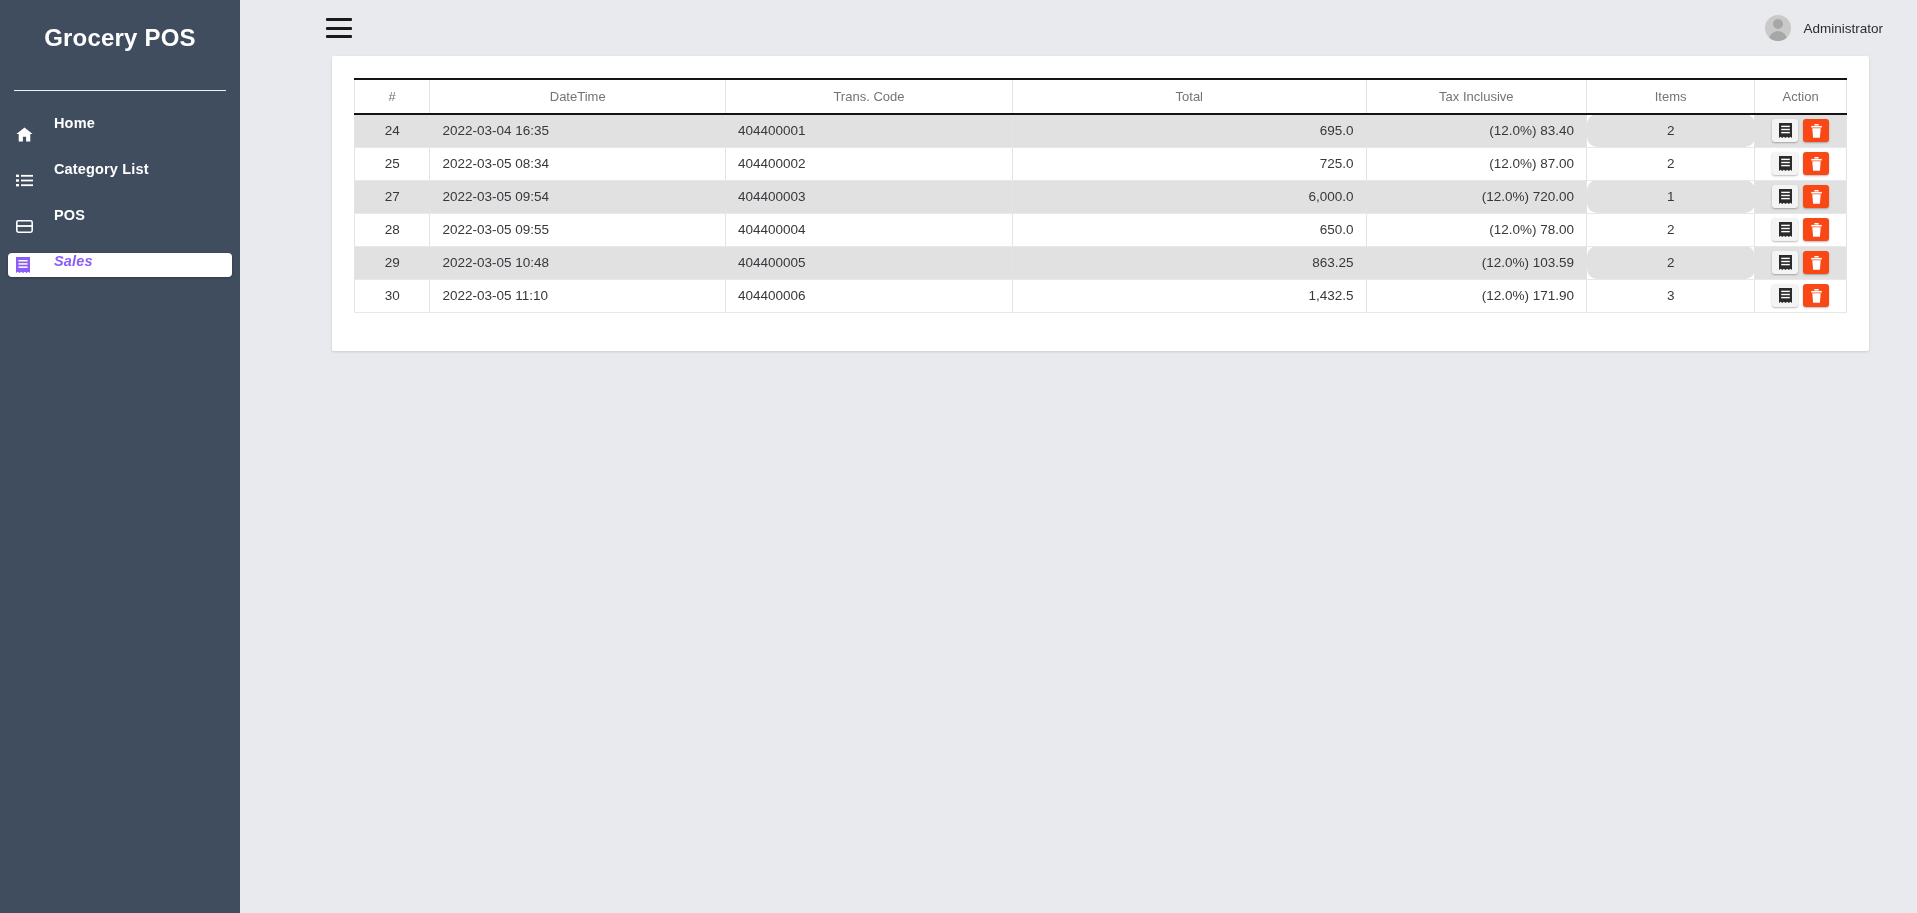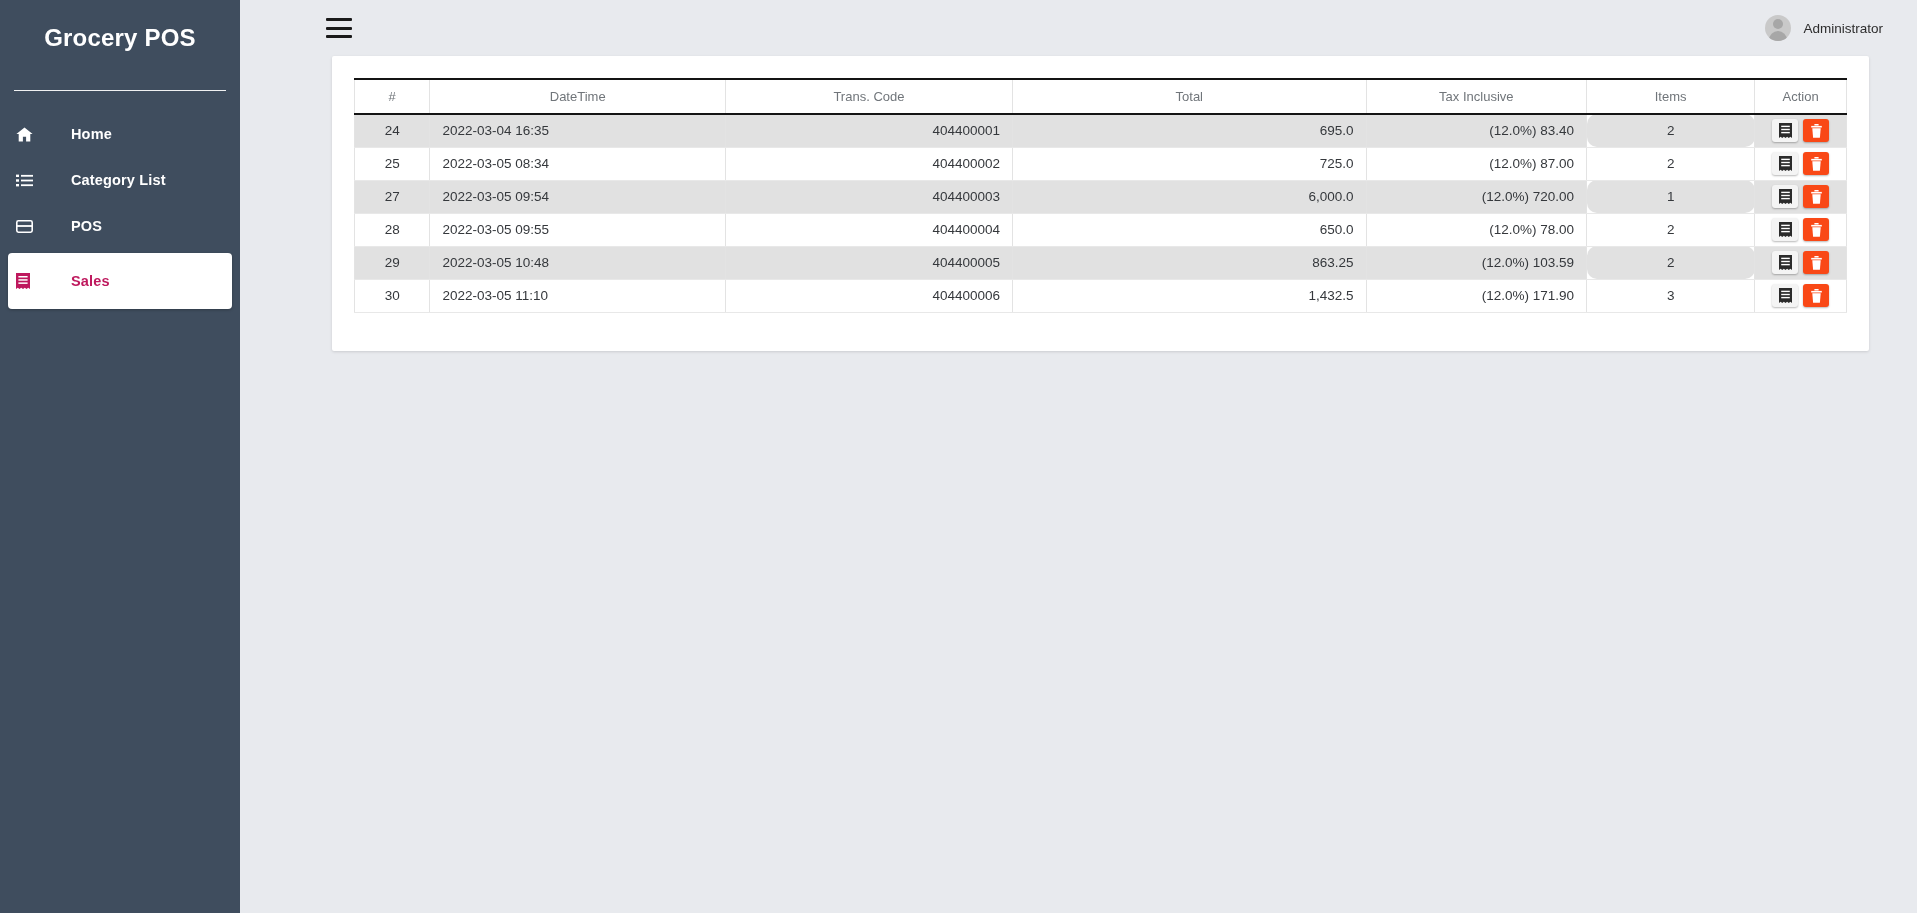--- a/index.html
+++ b/index.html
@@ -40,36 +40,35 @@
   }
   .brand-divider {
     height: 1px;
     background: #ffffff;
     margin: 28px 14px 0 14px;
     opacity: .92;
   }
   .nav { margin-top: 24px; }
   .nav-item {
     display: flex;
-    align-items: center;
     height: 38px;
     margin: 0 8px 8px 0;
     padding-left: 16px;
     border-radius: 4px;
     color: #ffffff;
     cursor: pointer;
-    gap: 17px;
   }
   .nav-item.active {
     background: #ffffff;
-    color: #be185d;
+    color: #8b5cf6;
     margin: 0 8px 8px 8px;
-    height: 56px;
+    height: 24px;
     padding-left: 8px;
     box-shadow: 0 1px 3px rgba(0,0,0,.25);
+    font-style: italic;
   }
   .nav-icon {
     width: 26px;
     min-width: 26px;
     display: flex;
     align-items: center;
     justify-content: flex-start;
     margin-right: 12px;
   }
   .nav-icon svg { display: block; }
@@ -177,21 +176,21 @@
     border-right: 1px solid #e3e3e3;
     border-bottom: 1px solid #e8e8e8;
     white-space: nowrap;
     height: 33px;
   }
   table.sales tbody tr.odd td { background: #e1e1e1; }
   table.sales tbody tr.even td { background: #ffffff; }
 
   .c-idx    { width: 76px;  text-align: center; }
   .c-date   { width: 298px; text-align: left; }
-  .c-code   { width: 290px; text-align: right; }
+  .c-code   { width: 290px; text-align: left; }
   .c-total  { width: 358px; text-align: right; }
   .c-tax    { width: 222px; text-align: right; }
   .c-items  { width: 170px; text-align: center; border-radius: 10px; }
   .c-action { width: 92px;  text-align: center; }
 
   .action-cell { padding: 4px 6px !important; }
   .action-wrap { display: flex; align-items: center; justify-content: center; gap: 5px; }
   .btn-view, .btn-del {
     width: 26px; height: 23px;
     border: 0;

